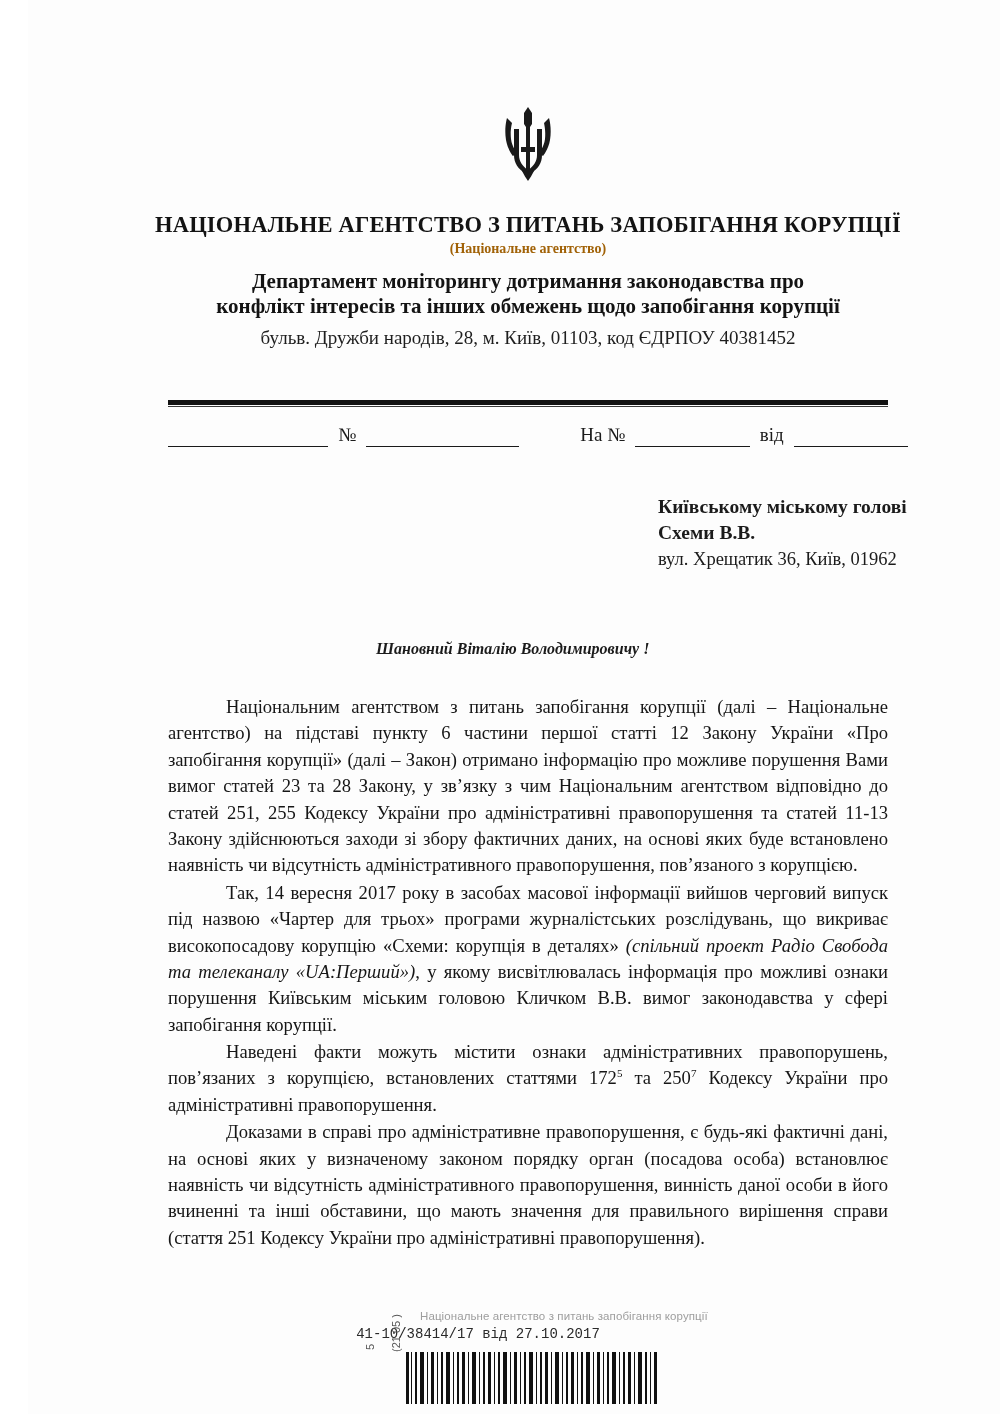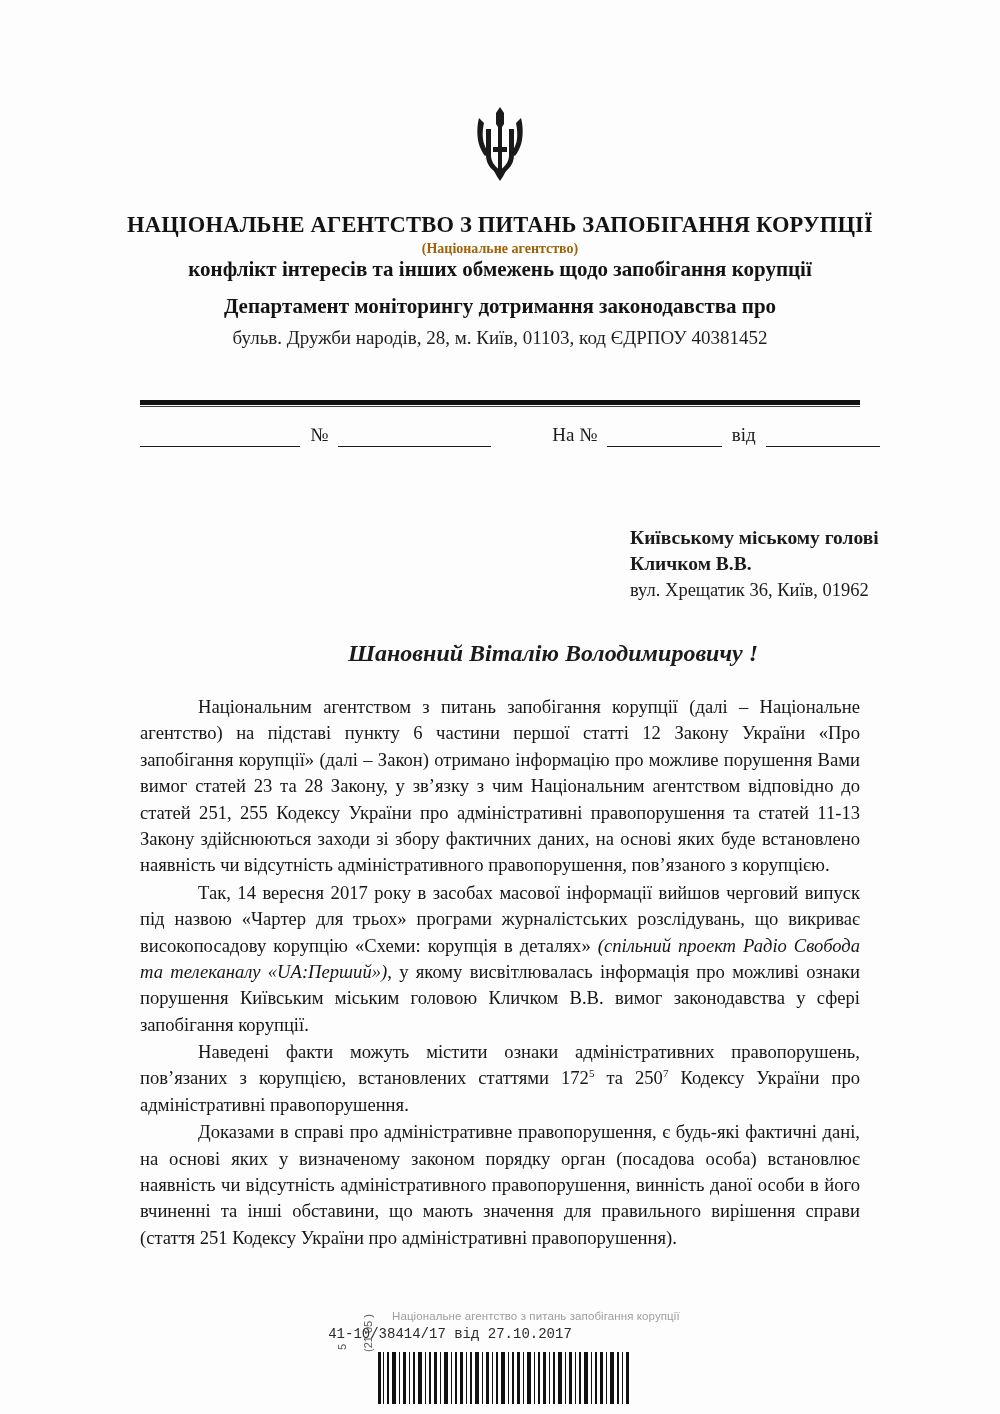--- a/index.html
+++ b/index.html
@@ -13,20 +13,21 @@
     position: relative;
     font-family: "Liberation Serif", serif;
     color: #1b1b1b;
     overflow: hidden;
   }
   .page {
     position: absolute;
     inset: 0;
     background: #fdfdfd;
     padding: 0;
+    margin-left: 28px;
   }
 
   
   .emblem-wrap {
     position: absolute;
     top: 104px;
     left: 0;
     width: 1000px;
     text-align: center;
   }
@@ -112,21 +113,21 @@
   .reflabel {
     padding: 0 10px 1px 10px;
     font-size: 19px;
     white-space: nowrap;
   }
   .spacer-lg { width: 54px; }
 
   
   .addressee {
     position: absolute;
-    top: 525px;
+    top: 494px;
     left: 630px;
     width: 330px;
     font-size: 19px;
     line-height: 1.32;
   }
   .addressee .bold {
     font-weight: bold;
     font-size: 19.5px;
   }
   .addressee .street {
@@ -134,21 +135,21 @@
     font-size: 18.5px;
   }
 
   
   .salutation {
     position: absolute;
     top: 640px;
     left: 348px;
     font-style: italic;
     font-weight: bold;
-    font-size: 24px;
+    font-size: 16px;
   }
 
   
   .body {
     position: absolute;
     top: 694px;
     left: 140px;
     width: 720px;
     font-size: 18.6px;
     line-height: 1.42;
@@ -236,41 +237,41 @@
           <path d="M24 43 h14 v5 h-14 z"></path>
           <path d="M25 67 c2 4 4 7 6 10 c2 -3 4 -6 6 -10 l-3 -2 c-1 2 -2 4 -3 5 c-1 -1 -2 -3 -3 -5 z"></path>
         </g>
       </svg>
     </span>
   </div>
 
   <div class="header">
     <div class="org-title">НАЦІОНАЛЬНЕ АГЕНТСТВО З ПИТАНЬ ЗАПОБІГАННЯ КОРУПЦІЇ</div>
     <div class="org-subtitle">(Національне агентство)</div>
+    <div class="dept">Департамент моніторингу дотримання законодавства про</div>
     <div class="dept" style="margin-top:0">конфлікт інтересів та інших обмежень щодо запобігання корупції</div>
-    <div class="dept">Департамент моніторингу дотримання законодавства про</div>
     <div class="addr">бульв. Дружби народів, 28, м. Київ, 01103, код ЄДРПОУ 40381452</div>
   </div>
 
   <div class="rule"></div>
 
   <div class="refline">
     <span class="blank b1"></span>
     <span class="reflabel">№</span>
     <span class="blank b2"></span>
     <span class="spacer-lg"></span>
     <span class="reflabel">На  №</span>
     <span class="blank b3"></span>
     <span class="reflabel">від</span>
     <span class="blank b4"></span>
   </div>
 
   <div class="addressee">
     <div class="bold">Київському міському голові</div>
-    <div class="bold">Кличком В.В.</div>
+    <div class="bold">Схеми В.В.</div>
     <div class="street">вул. Хрещатик 36, Київ, 01962</div>
   </div>
 
   <div class="salutation">Шановний Віталію Володимировичу !</div>
 
   <div class="body">
     <p>Національним агентством з питань запобігання корупції (далі – Національне агентство) на підставі пункту 6 частини першої статті 12 Закону України «Про запобігання корупції» (далі – Закон) отримано інформацію про можливе порушення Вами вимог статей 23 та 28 Закону, у зв’язку з чим Національним агентством відповідно до статей 251, 255 Кодексу України про адміністративні правопорушення та статей 11-13 Закону здійснюються заходи зі збору фактичних даних, на основі яких буде встановлено наявність чи відсутність адміністративного правопорушення, пов’язаного з корупцією.</p>
     <p>
       <span>Так, 14 вересня 2017 року в засобах масової інформації вийшов черговий випуск під назвою «Чартер для трьох» програми журналістських розслідувань, що викриває високопосадову корупцію «Схеми: корупція в деталях» </span><span class="it">(спільний проект Радіо Свобода та телеканалу «UA:Перший»)</span><span>, у якому висвітлювалась інформація про можливі ознаки порушення Київським міським головою Кличком В.В. вимог законодавства у сфері запобігання корупції.</span>
     </p>

